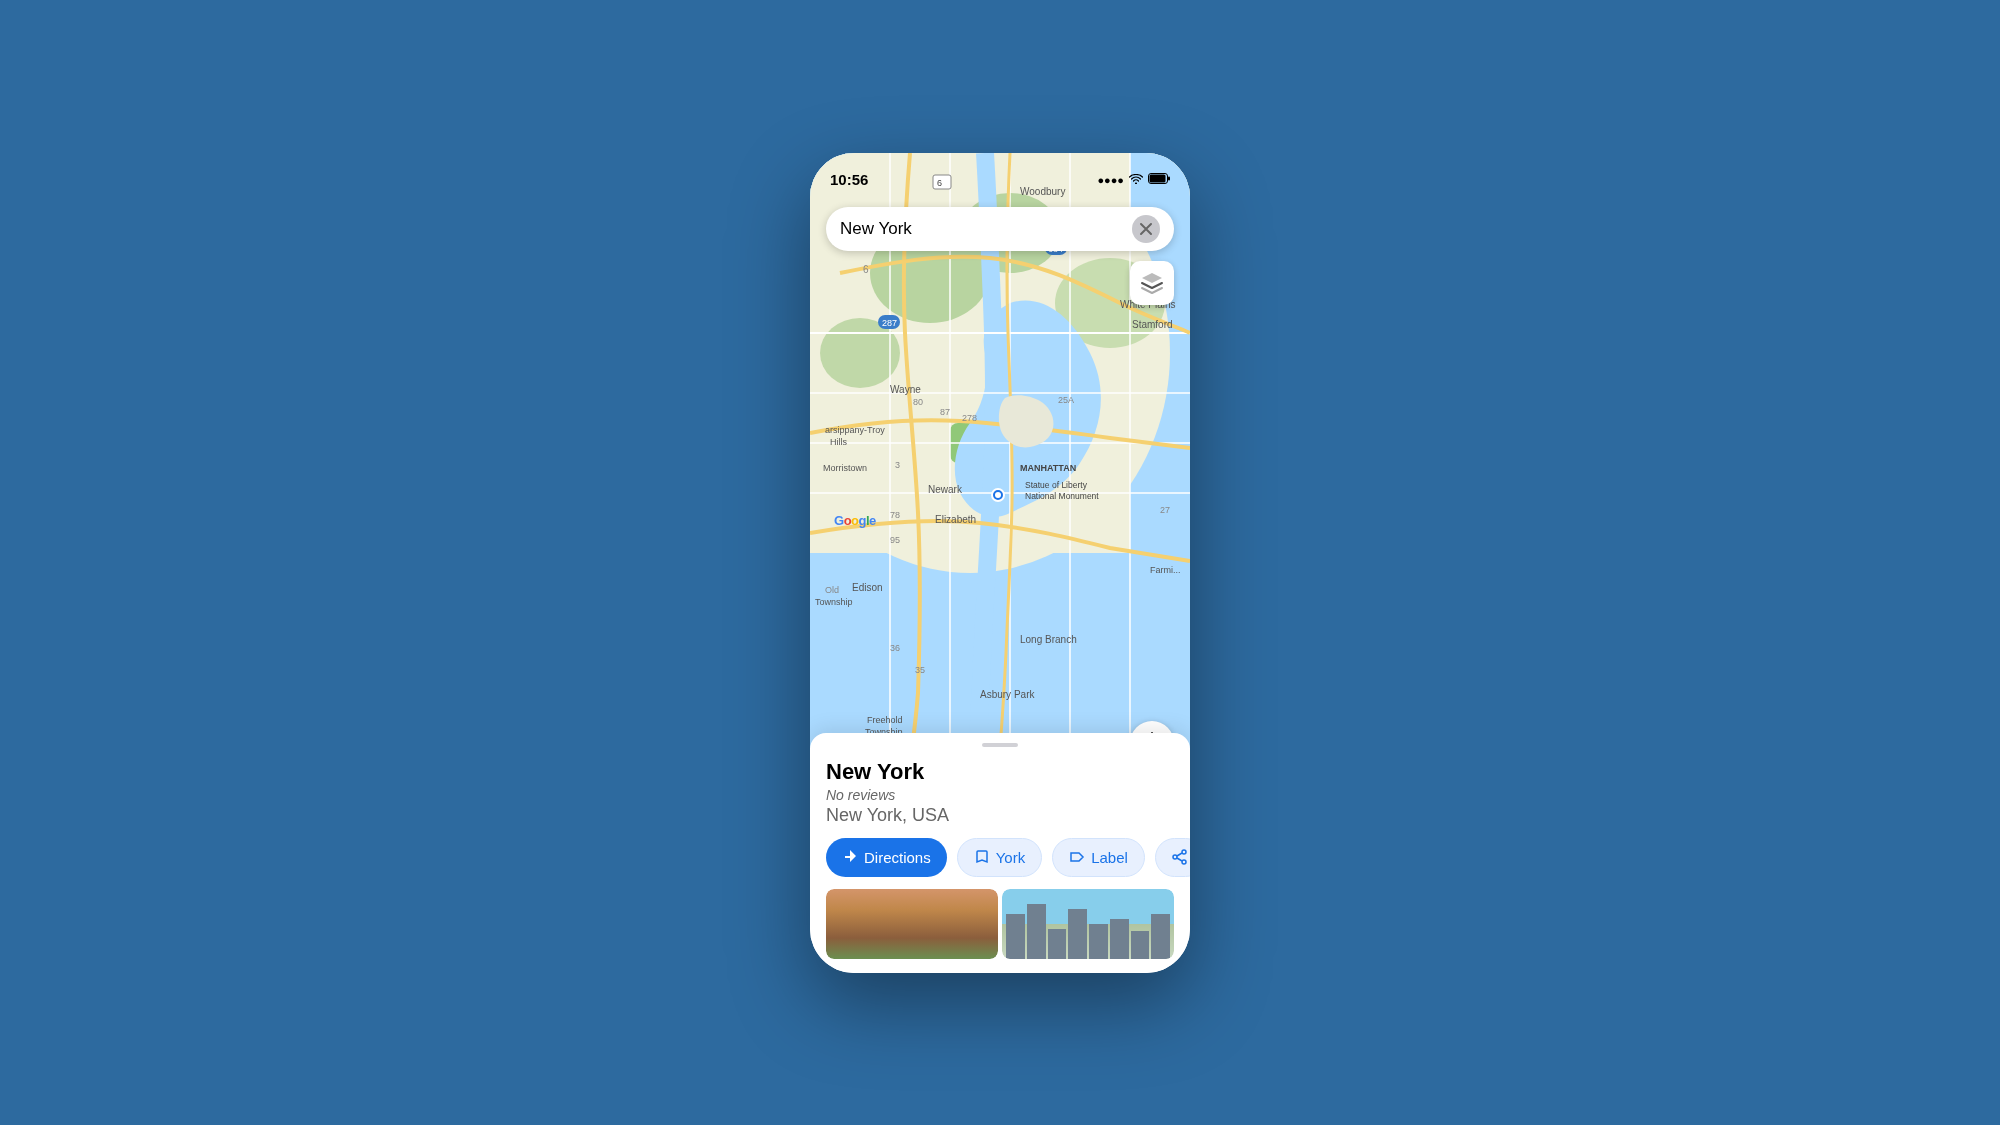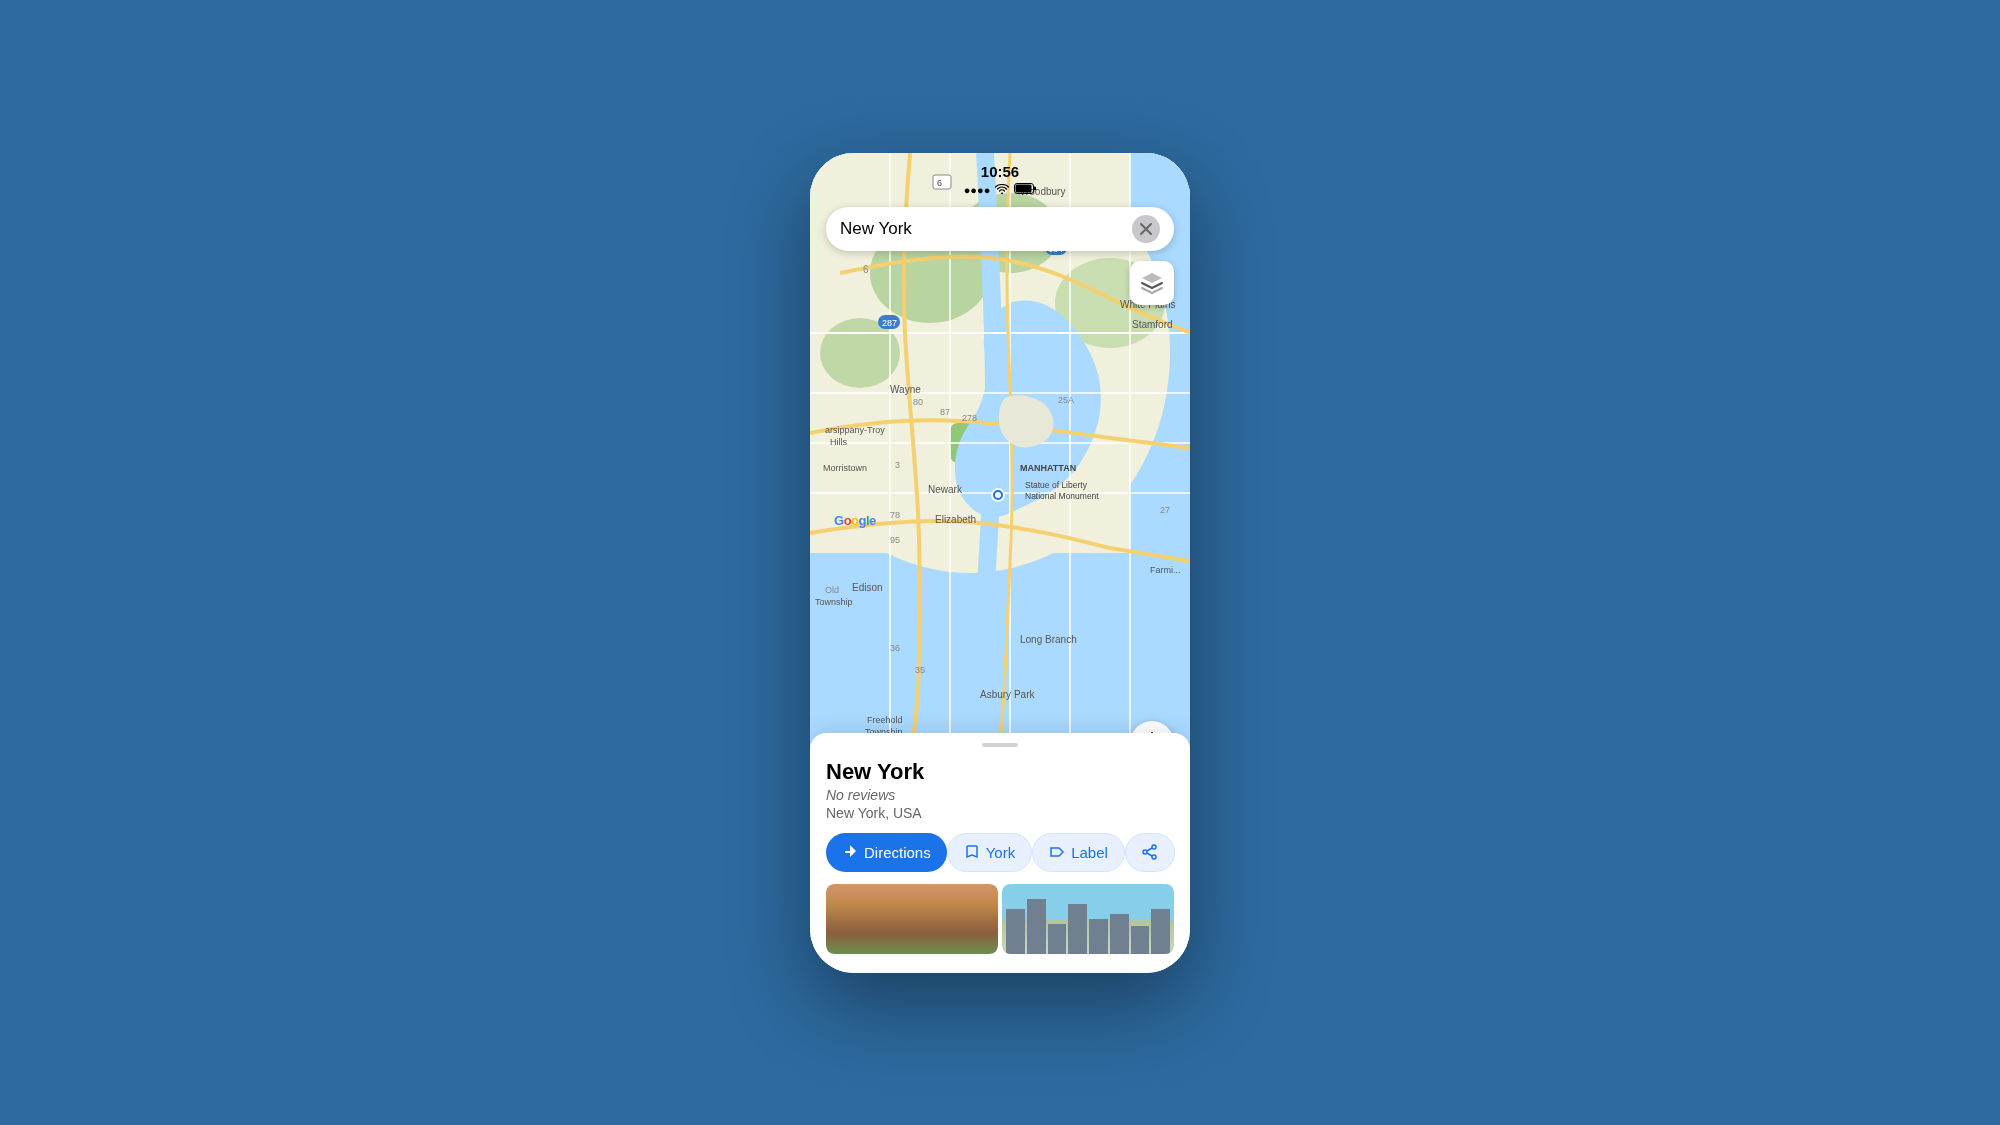--- a/index.html
+++ b/index.html
@@ -31,21 +31,20 @@
       top: 0;
       left: 0;
       right: 0;
       height: 44px;
       background: transparent;
       z-index: 100;
       display: flex;
       align-items: center;
       justify-content: space-between;
       padding: 10px 20px 0;
-      flex-direction: column;
     }
 
     .status-time {
       font-size: 15px;
       font-weight: 600;
       color: #000;
     }
 
     .status-icons {
       display: flex;
@@ -187,29 +186,29 @@
     }
 
     .sheet-reviews {
       font-size: 14px;
       color: #666;
       padding: 0 16px 2px;
       font-style: italic;
     }
 
     .sheet-address {
-      font-size: 14px;
+      font-size: 18px;
       color: #666;
       padding: 0 16px 12px;
     }
 
     
     .action-buttons {
       display: flex;
-      gap: 0;
+      gap: 10px;
       padding: 0 16px 12px;
       overflow-x: auto;
       scrollbar-width: none;
     }
 
     .action-buttons::-webkit-scrollbar { display: none; }
 
     .action-btn {
       display: flex;
       align-items: center;

